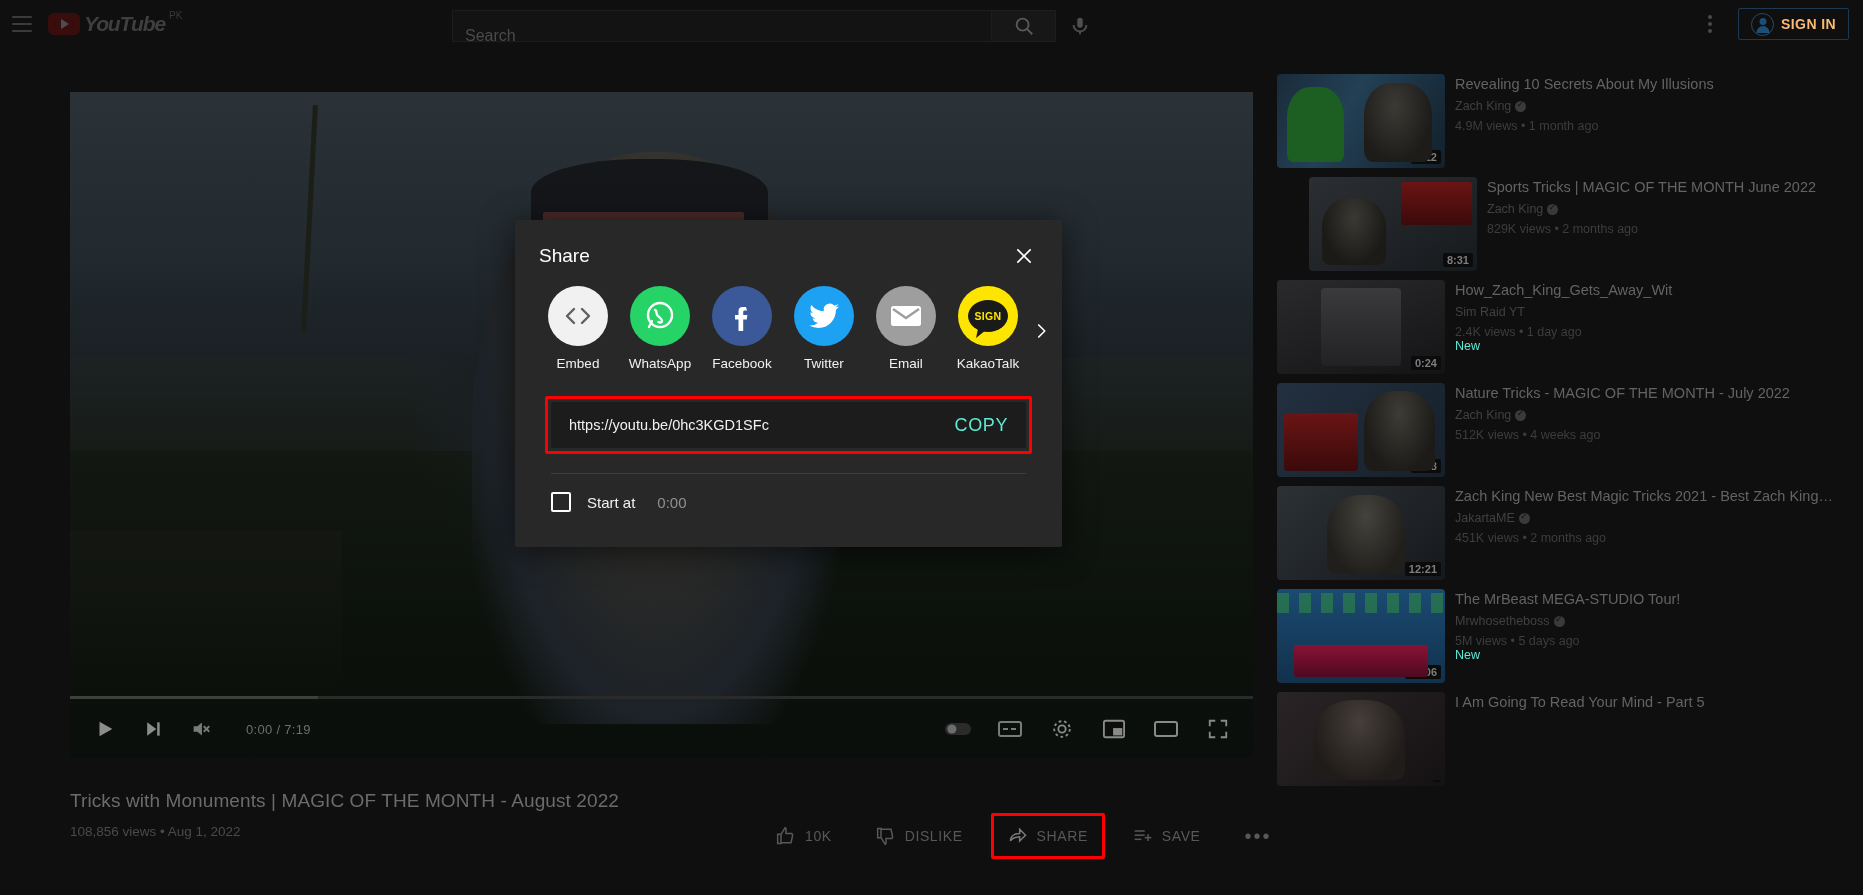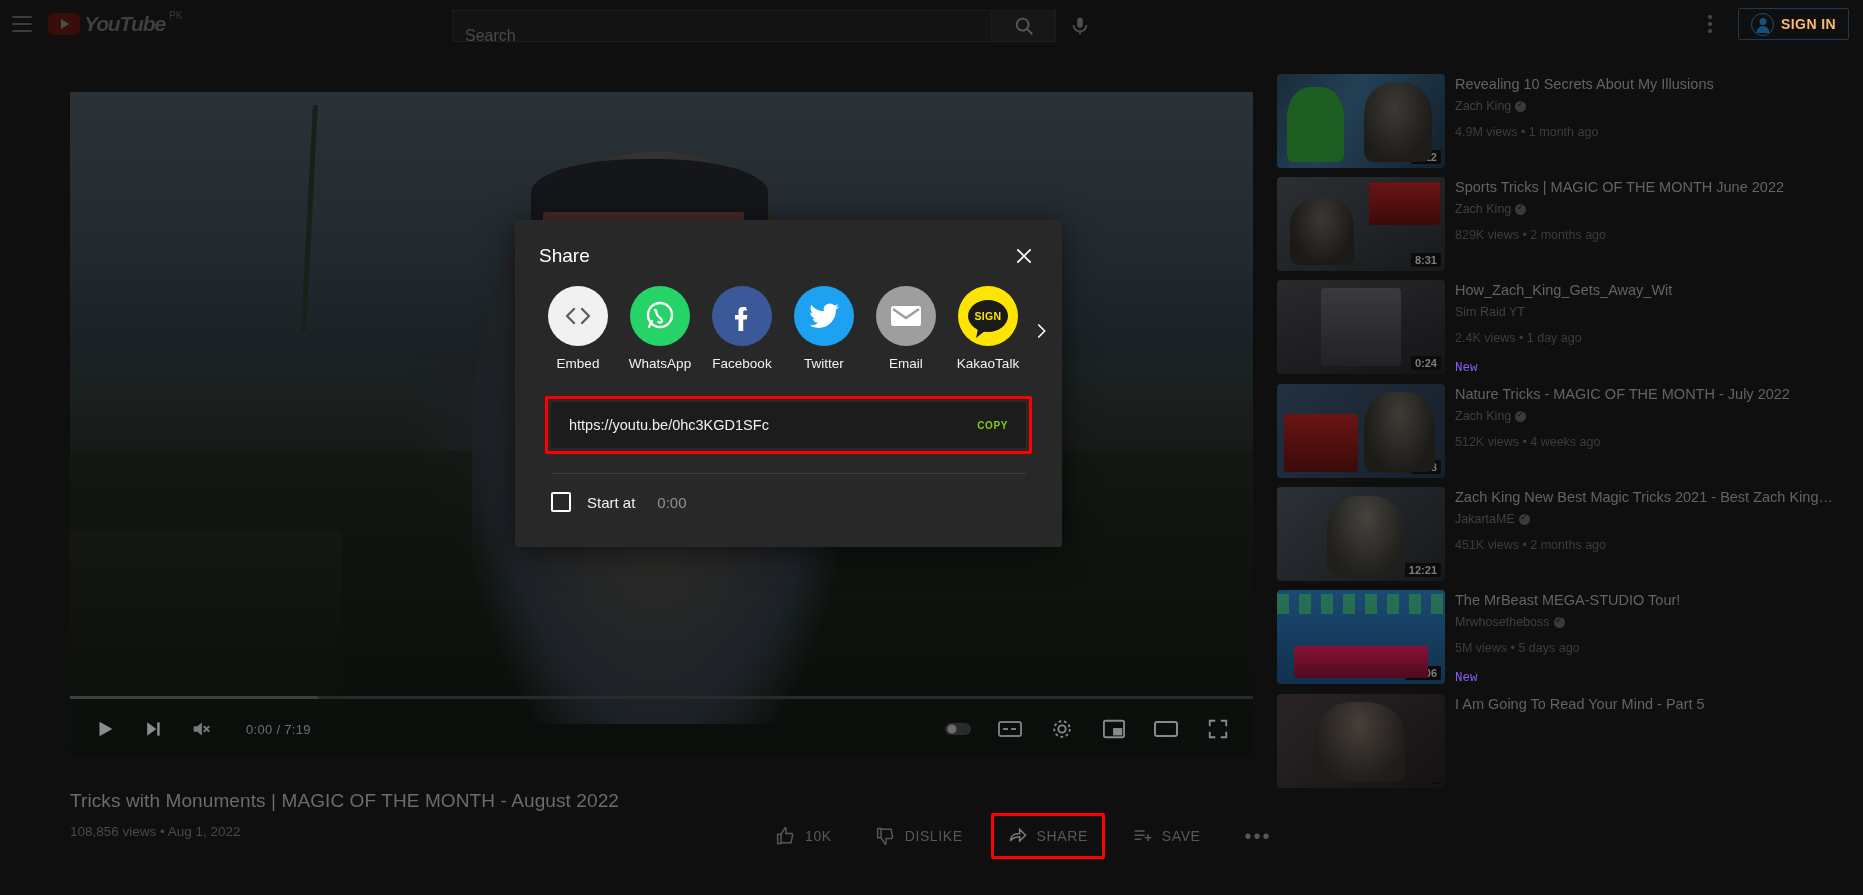--- a/index.html
+++ b/index.html
@@ -108,30 +108,30 @@
   .sv-thumb { position:relative; width: 168px; height: 94px; border-radius: 4px;
               overflow:hidden; flex: 0 0 168px; }
   .sv-dur { position:absolute; right:4px; bottom:4px; background:#0b0b0b;
             color:#7d7d7d; font-size:11px; font-weight:600; padding: 1px 4px; border-radius:2px; }
   .sv-info { flex:1; min-width:0; padding-top: 1px; }
   .sv-title { color:#636363; font-size: 14.5px; font-weight: 500; line-height: 19px;
               max-height: 38px; overflow:hidden; }
   .sv-chan { color:#414141; font-size: 12.5px; margin-top: 5px; display:flex; align-items:center; gap:4px; }
   .sv-verif { width: 11px; height: 11px; border-radius:50%; background:#3a3a3a; position:relative; }
   .sv-verif::after { content:"✓"; position:absolute; left:1.5px; top:-2px; font-size:9px; color:#0f0f0f; }
-  .sv-stats { color:#3d3d3d; font-size: 12.5px; margin-top: 12px; }
-  .sv-new { color:#8b5cf6; font-size: 12.5px; margin-top: 16px; font-family: Liberation Mono, monospace; }
+  .sv-stats { color:#3d3d3d; font-size: 12.5px; margin-top: 6px; }
+  .sv-new { color:#5eead4; font-size: 12.5px; margin-top: 0; }
 
   
   .t1 { background: linear-gradient(120deg,#1a2b3a 0%,#234055 40%,#12202b 100%); }
   .t1::before { content:""; position:absolute; left:6%; top:14%; width:34%; height:80%;
                 background:#1d5e22; border-radius: 40% 40% 10% 10%; }
   .t1::after { content:""; position:absolute; right:8%; top:10%; width:40%; height:84%;
                background: radial-gradient(ellipse at 45% 30%, #3c3a35, #1d1c19 70%); border-radius:40% 40% 14% 14%; }
-  .t2 { background: linear-gradient(150deg,#2b2f33,#171a1d); }
+  .t2 { background: linear-gradient(150deg,#2b2f33,#171a1d); margin-left: 32px; }
   .t2::before { content:""; position:absolute; right:3%; top:5%; width:42%; height:46%;
                 background: linear-gradient(#6b1414,#3b0a0a); border-radius:3px; }
   .t2::after { content:""; position:absolute; left:8%; top:22%; width:38%; height:72%;
                background: radial-gradient(ellipse at 50% 30%,#3a3934,#1b1a17 70%); border-radius:42% 42% 12% 12%; }
   .t3 { background: linear-gradient(160deg,#2a2a2c,#141416); }
   .t3::before { content:""; position:absolute; left:26%; top:8%; width:48%; height:84%;
                 background: linear-gradient(#3a3a3c,#222224); border-radius:4px; }
   .t4 { background: linear-gradient(130deg,#233040,#16202b); }
   .t4::before { content:""; position:absolute; left:4%; bottom:6%; width:44%; height:62%;
                 background: linear-gradient(#6b1414,#3a0a0a); border-radius:3px; }
@@ -184,21 +184,21 @@
   .kakao-txt { color:#fee500; font-size: 10.5px; font-weight: 800; letter-spacing:.3px; }
 
   
   .url-hl { position:absolute; left: 30px; top: 176px; width: 487px; height: 58px;
             border: 3px solid #ff0000; border-radius: 2px; }
   .url-row { position:absolute; left: 36px; top: 182px; width: 475px; height: 46px;
              background: #1c1c1c; border-radius: 2px;
              display:flex; align-items:center; padding: 0 18px; }
   .url-text { color:#f1f1f1; font-size: 14.5px; flex:1; overflow:hidden;
               white-space:nowrap; text-overflow:ellipsis; }
-  .copy-btn { color:#84cc16; font-size: 10px; font-weight: 700; letter-spacing:.6px;
+  .copy-btn { color:#5eead4; font-size: 18px; font-weight: 400; letter-spacing:.6px;
               cursor:pointer; padding-left: 12px; }
 
   .divider { position:absolute; left: 36px; top: 253px; width: 475px; height:1px; background:#3f3f3f; }
 
   .startat { position:absolute; left: 36px; top: 272px; display:flex; align-items:center; gap: 16px; }
   .chk { width: 20px; height: 20px; border: 2px solid #ffffff; border-radius: 2px; cursor:pointer; }
   .sa-label { color:#f1f1f1; font-size: 15px; }
   .sa-time { color:#909090; font-size: 15px; margin-left: 6px; }
 </style>
 </head>

